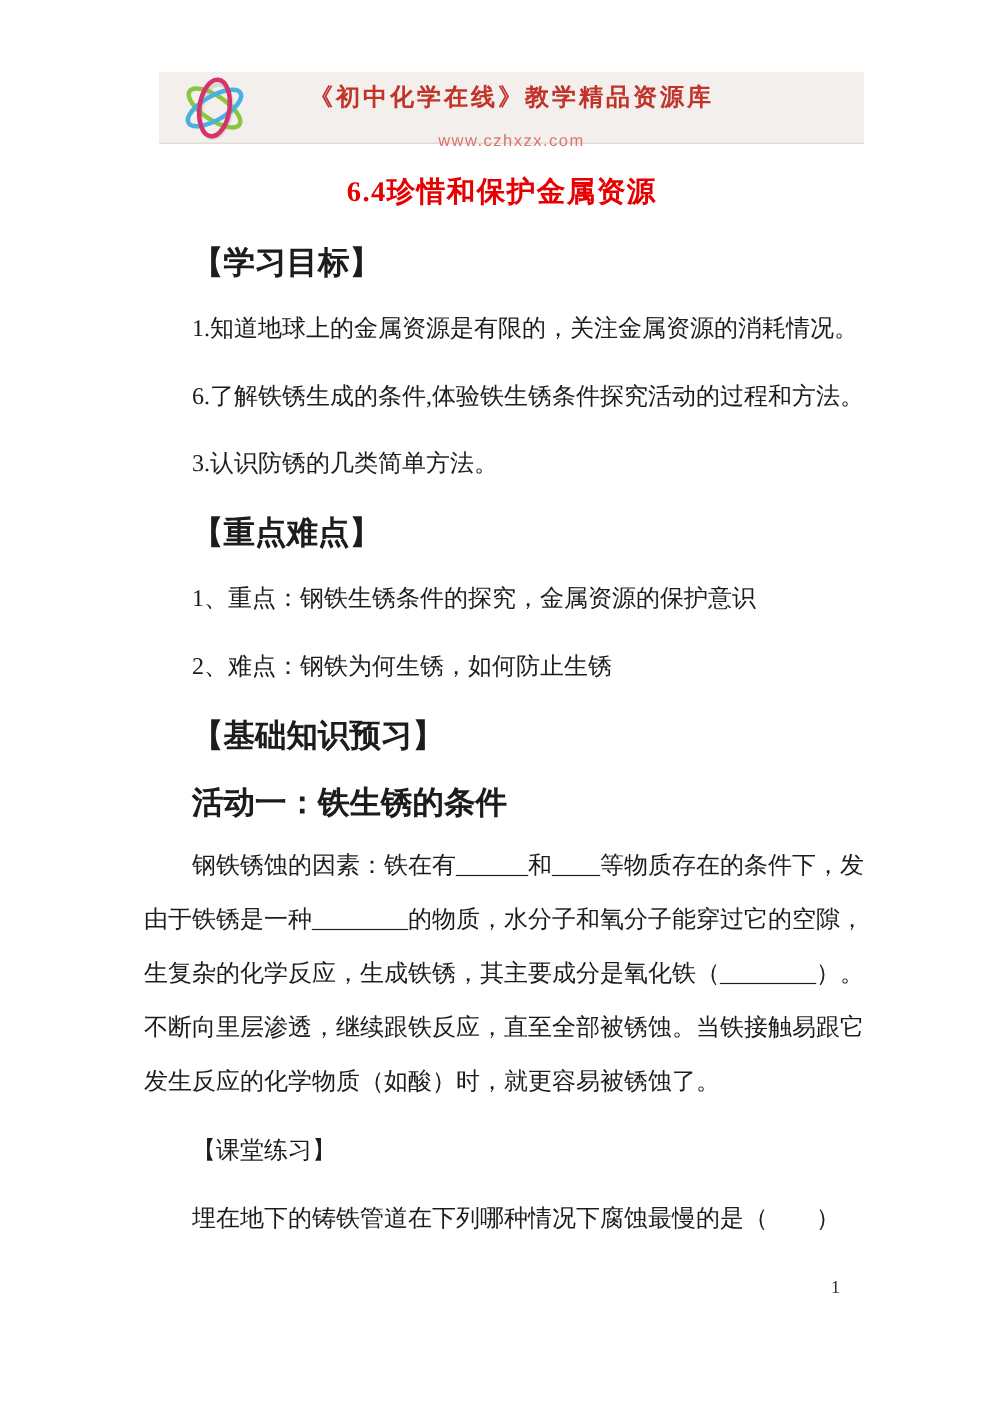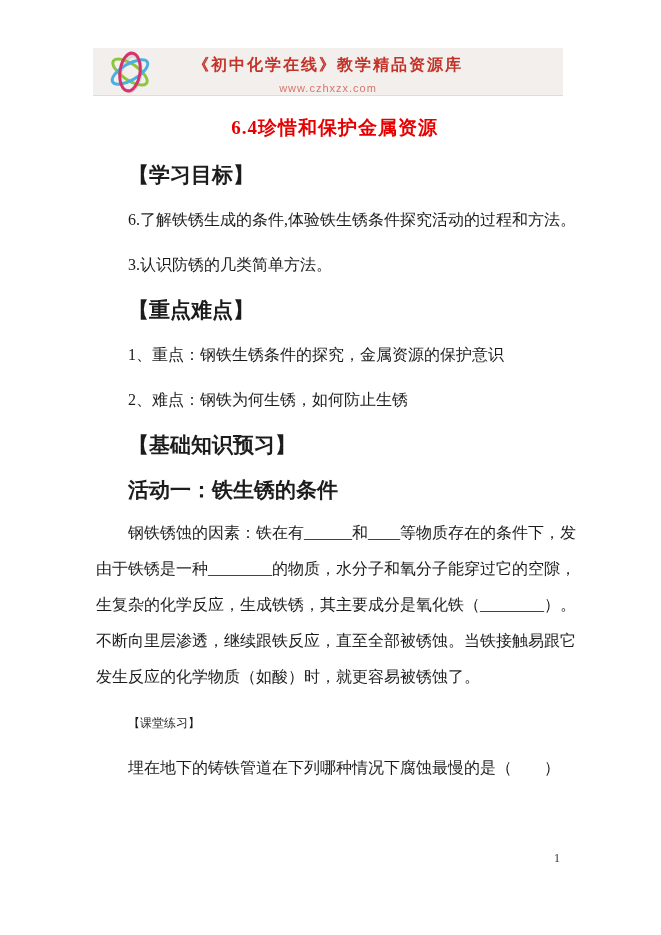--- a/index.html
+++ b/index.html
@@ -4,47 +4,47 @@
 <style>
   html,body{margin:0;padding:0;}
   body{
     width:661px;height:935px;background:#ffffff;position:relative;
     font-family:"Liberation Serif", serif;color:#1c1c1c;overflow:hidden;
   }
   .page{position:absolute;inset:0;background:#ffffff;}
 
   
   .band{
-    position:absolute;left:93px;top:48px;width:470px;height:47px;
+    position:absolute;left:106px;top:48px;width:470px;height:47px;
     background:#f2efec;border-bottom:1px solid #e2dcd8;
   }
   .logo{position:absolute;left:11px;top:2px;}
   .band-text{position:absolute;left:0;top:0;width:100%;text-align:center;}
   .site-title{
     margin-top:7px;font-weight:bold;font-size:16px;letter-spacing:2px;
     color:#c2342a;font-family:"Liberation Sans", sans-serif;white-space:nowrap;
   }
   .site-url{
-    margin-top:6px;font-size:11px;letter-spacing:1px;color:#d9756a;
+    margin-top:12px;font-size:11px;letter-spacing:1px;color:#d9756a;
     font-family:"Liberation Sans", sans-serif;white-space:nowrap;
   }
 
   
   .doc-title{
     position:absolute;top:111px;left:0;width:100%;margin:4px;text-align:center;
     font-size:19px;font-weight:bold;color:#e60000;letter-spacing:1px;white-space:nowrap;
   }
 
   
   .content{position:absolute;left:96px;top:163px;width:545px;font-size:16px;}
   .h{
     font-weight:bold;font-size:21px;line-height:24px;
     margin:0 0 21px 32px;white-space:nowrap;
   }
-  .h.normal{font-weight:normal;font-size:12px;}
+  .h.normal{font-weight:normal;font-size:16px;}
   .line{line-height:24px;margin:0 0 21px 32px;white-space:nowrap;}
   .para{margin:-8px 0 16px 0;font-family:Liberation Serif, serif;}
   .pline{line-height:36px;white-space:nowrap;}
   .pline.indent{text-indent:32px;}
 
   .page-number{
     position:absolute;left:548px;top:851px;width:18px;text-align:center;
     font-size:12px;color:#333333;
   }
 </style>
@@ -66,20 +66,21 @@
       <div class="site-title">《初中化学在线》教学精品资源库</div>
       <div class="site-url">www.czhxzx.com</div>
     </div>
   </header>
 
   <h1 class="doc-title">6.4珍惜和保护金属资源</h1>
 
   <main class="content">
 
     <div class="h">【学习目标】</div>
+    <div class="line">1.知道地球上的金属资源是有限的，关注金属资源的消耗情况。</div>
     <div class="line">6.了解铁锈生成的条件,体验铁生锈条件探究活动的过程和方法。</div>
     <div class="line">3.认识防锈的几类简单方法。</div>
 
     <div class="h">【重点难点】</div>
     <div class="line">1、重点：钢铁生锈条件的探究，金属资源的保护意识</div>
     <div class="line">2、难点：钢铁为何生锈，如何防止生锈</div>
 
     <div class="h">【基础知识预习】</div>
     <div class="h">活动一：铁生锈的条件</div>
 

